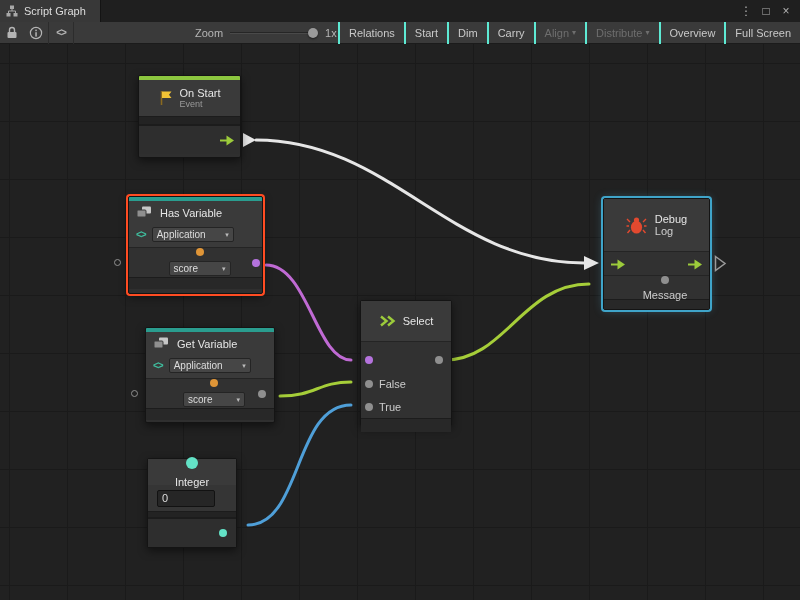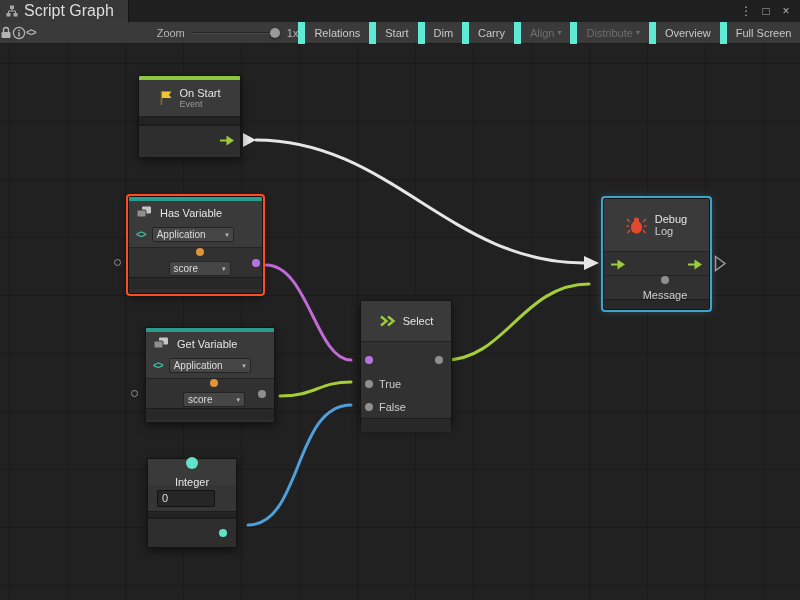--- a/index.html
+++ b/index.html
@@ -1,35 +1,35 @@
 <!DOCTYPE html>
 <html><head>
 <meta charset="utf-8">
 <style>
   html,body{margin:0;padding:0;background:#111;}
   *{box-sizing:border-box;font-family:"Liberation Sans",sans-serif;}
   .window{position:relative;width:800px;height:600px;background:#212121;overflow:hidden;}
 
   
   .titlebar{position:absolute;left:0;top:0;width:800px;height:22px;background:#1f1f1f;display:flex;align-items:center;}
-  .tab{height:22px;background:#383838;display:flex;align-items:center;gap:6px;padding:0 14px 0 6px;font-size:16px;color:#ddd;border-right:1px solid #141414;}
+  .tab{height:22px;background:#383838;display:flex;align-items:center;gap:6px;padding:0 14px 0 6px;font-size:11px;color:#ddd;border-right:1px solid #141414;}
   .win-controls{margin-left:auto;display:flex;align-items:center;gap:4px;padding-right:6px;}
   .wc{width:16px;text-align:center;color:#b0b0b0;font-size:12px;line-height:22px;}
 
   
   .toolbar{position:absolute;left:0;top:22px;width:800px;height:22px;background:#3a3a3a;border-bottom:1px solid #1b1b1b;display:flex;align-items:center;font-size:11px;color:#c9c9c9;}
   .tb-icon{width:24px;height:22px;display:flex;align-items:center;justify-content:center;}
   .tb-sep{width:1px;height:22px;background:#2c2c2c;}
   .tb-empty{display:flex;align-items:center;gap:21px;margin-left:28px;color:#b5b5b5;margin-top:35px;}
   .zoom-wrap{display:flex;align-items:center;gap:7px;margin-left:30px;color:#b5b5b5;}
   .slider{position:relative;width:88px;height:12px;}
   .slider .track{position:absolute;left:0;right:0;top:5px;height:2px;background:#262626;border-bottom:1px solid #4a4a4a;}
   .slider .knob{position:absolute;right:0;top:1px;width:10px;height:10px;border-radius:50%;background:#9a9a9a;box-shadow:0 1px 2px rgba(0,0,0,.5);}
   .tb-buttons{margin-left:auto;display:flex;height:22px;}
-  .tbtn{height:22px;display:flex;align-items:center;gap:3px;padding:0 9px;border-left:7px solid #5eead4;color:#c9c9c9;white-space:nowrap;}
+  .tbtn{height:22px;display:flex;align-items:center;gap:3px;padding:0 9px;border-left:2px solid #5eead4;color:#c9c9c9;white-space:nowrap;}
   .tbtn.disabled{color:#6e6e6e;}
   .tbtn .caret{font-size:8px;}
 
   
   .canvas{position:absolute;left:0;top:44px;width:800px;height:556px;overflow:hidden;background-color:#212121;
     background-image:linear-gradient(to right,#1a1a1a 1px,transparent 1px),linear-gradient(to bottom,#1a1a1a 1px,transparent 1px);
     background-size:58px 58px;background-position:9px 19px;}
   .wires{position:absolute;left:0;top:0;z-index:1;}
 
   
@@ -231,25 +231,25 @@
         </svg>
         <span class="ntitle">Select</span>
       </div>
       <div style="background:#313131;border-top:1px solid #242424;padding-top:6px">
         <div class="hrow" style="height:24px;position:relative;padding-left:4px">
           <span class="dot purple"></span>
           <span class="dot gray" style="position:absolute;right:8px"></span>
         </div>
         <div class="hrow" style="height:23px;padding-left:4px">
           <span class="dot gray"></span>
-          <span class="plabel">True</span>
+          <span class="plabel">False</span>
         </div>
         <div class="hrow" style="height:23px;padding-left:4px">
           <span class="dot gray"></span>
-          <span class="plabel">False</span>
+          <span class="plabel">True</span>
         </div>
       </div>
       <div class="nfoot" style="height:14px"></div>
     </div>
 
     <div class="node" style="left:147px;top:414px;width:90px;height:90px">
       <div class="nhead" style="height:26px;flex-direction:column;align-items:center;gap:7px">
         <span style="width:12px;height:12px;border-radius:50%;background:#63E2C6;flex:none"></span>
         <span class="ntitle">Integer</span>
       </div>

